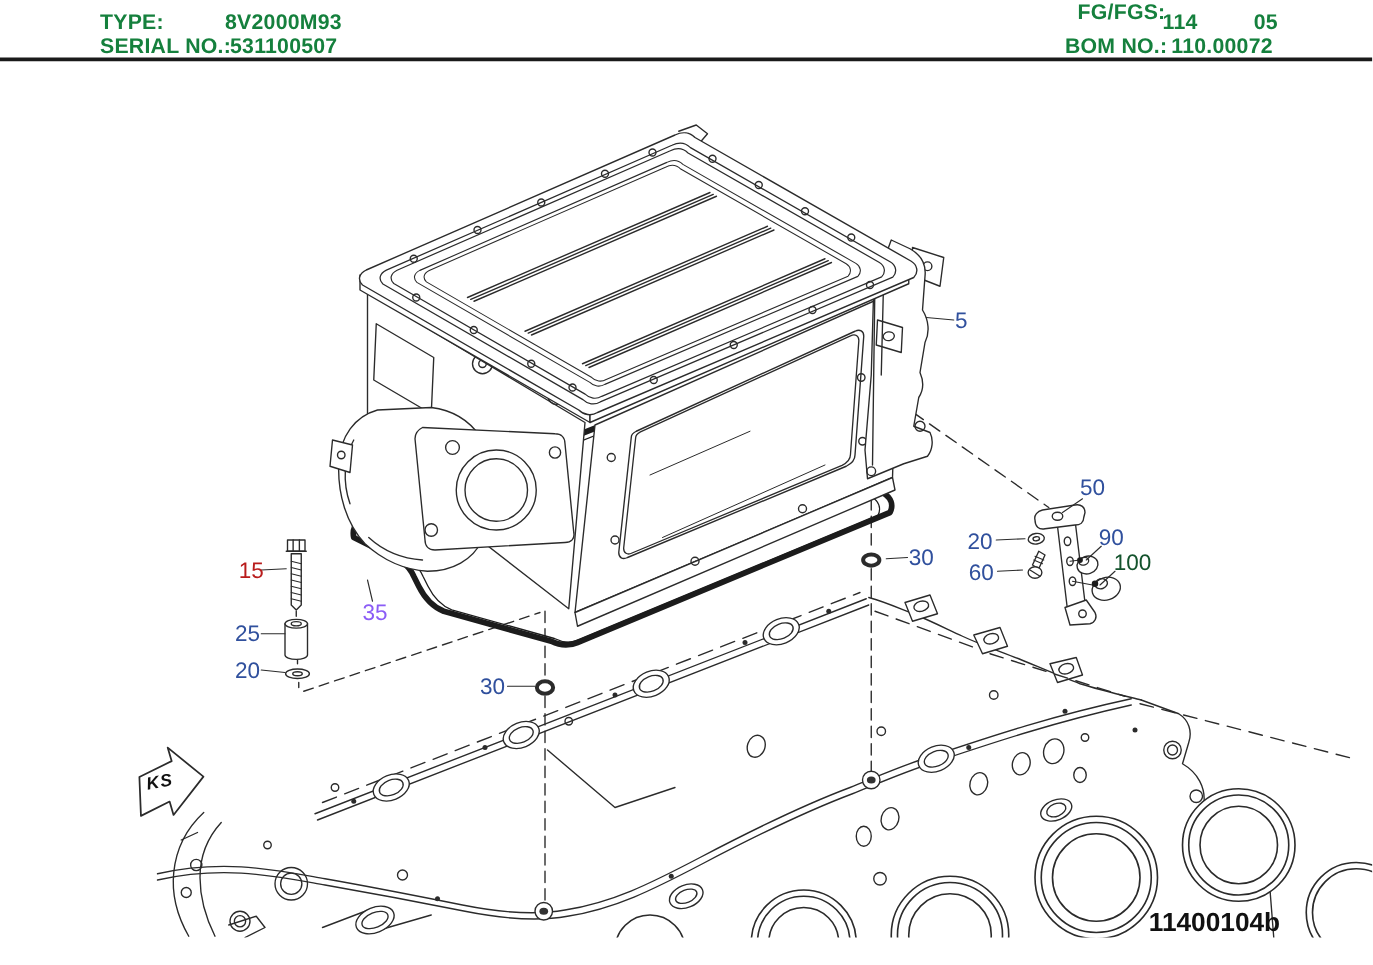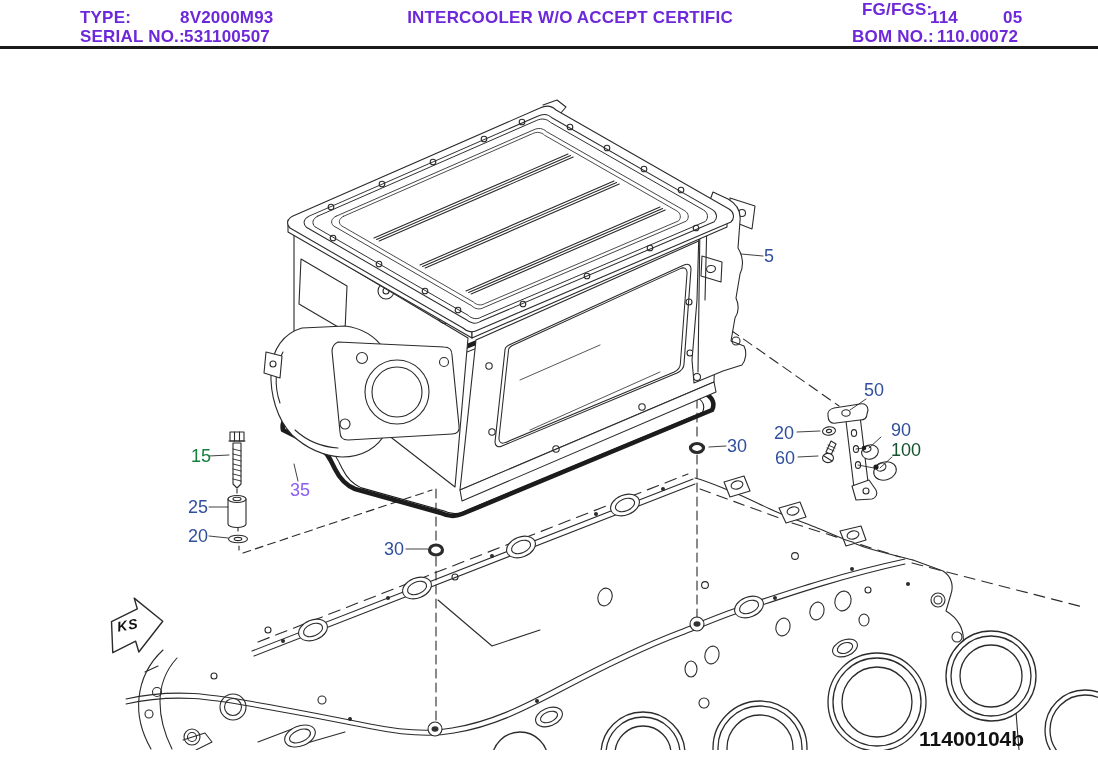--- a/index.html
+++ b/index.html
@@ -1,36 +1,35 @@
 <!DOCTYPE html>
 <html><head>
 <meta charset="utf-8">
 <style>
   html,body{margin:0;padding:0;background:#fff;}
   .stage{position:relative;width:1098px;height:772px;background:#fff;overflow:hidden;
          font-family:"Liberation Sans",sans-serif;}
-  .ht{position:absolute;font-weight:bold;font-size:17px;color:#6d28d9;letter-spacing:.2px;white-space:pre;}
+  .ht{position:absolute;font-weight:bold;font-size:17px;color:#15803d;letter-spacing:.2px;white-space:pre;}
   .title{left:400px;top:8px;width:340px;text-align:center;}
   .hrule{position:absolute;left:0;top:46px;width:1098px;height:3px;background:#1a1a1a;}
   .co{position:absolute;font-size:18px;color:#30509d;line-height:1;}
   .ks{position:absolute;left:117px;top:617px;transform:rotate(-10deg);font-weight:bold;
       font-style:italic;font-size:14px;color:#111;letter-spacing:1px;}
   .dwgnum{position:absolute;left:919px;top:727px;font-weight:bold;font-size:21px;color:#111;}
   svg{position:absolute;left:0;top:0;}
 </style>
 </head>
 <body>
 
 <div class="stage">
 
   <span class="ht" style="left:80px;top:8px">TYPE:</span>
   <span class="ht" style="left:180px;top:8px">8V2000M93</span>
   <span class="ht" style="left:80px;top:27px">SERIAL NO.:</span>
   <span class="ht" style="left:184px;top:27px">531100507</span>
-  <span class="ht title">INTERCOOLER W/O ACCEPT CERTIFIC</span>
   <span class="ht" style="left:862px;top:0">FG/FGS:</span>
   <span class="ht" style="left:930px;top:8px">114</span>
   <span class="ht" style="left:1003px;top:8px">05</span>
   <span class="ht" style="left:852px;top:27px">BOM NO.:</span>
   <span class="ht" style="left:937px;top:27px">110.00072</span>
   <div class="hrule"></div>
 
   <svg width="1098" height="772" viewBox="0 0 1098 772">
     <defs>
       <clipPath id="blockClip">
@@ -305,27 +304,27 @@
         <path d="M709,447 L726,446"></path>
       </g>
 
       <g stroke-width="1.4">
         <path d="M112,619 L139,609 L137,598 L163,624 L136,652 L134,641 L110,650 Z" transform="rotate(-6 137 625)" fill="#fff"></path>
       </g>
     </g>
   </svg>
 
   <span class="co" style="left: 764px; top: 247px; color: rgb(48, 80, 157);">5</span>
-  <span class="co" style="left: 191px; top: 447px; color: #15803d;">15</span>
+  <span class="co" style="left: 191px; top: 447px; color: #b91c1c;">15</span>
   <span class="co" style="left: 188px; top: 498px; color: rgb(48, 80, 157); text-align: right;">25</span>
   <span class="co" style="left: 188px; top: 527px; color: rgb(48, 80, 157);">20</span>
   <span class="co" style="left: 290px; top: 481px; color: #8b5cf6;">35</span>
   <span class="co" style="left: 384px; top: 540px; color: rgb(48, 80, 157);">30</span>
   <span class="co" style="left: 727px; top: 437px; color: rgb(48, 80, 157);">30</span>
   <span class="co" style="left: 864px; top: 381px; color: rgb(48, 80, 157);">50</span>
   <span class="co" style="left: 774px; top: 424px; color: rgb(48, 80, 157);">20</span>
   <span class="co" style="left: 775px; top: 449px; color: rgb(48, 80, 157);">60</span>
-  <span class="co" style="left: 879px; top: 421px; color: rgb(48, 80, 157); margin-left: 12px;">90</span>
+  <span class="co" style="left: 879px; top: 421px; color: rgb(48, 80, 157);">90</span>
   <span class="co" style="left: 891px; top: 441px; color: #14532d;">100</span>
 
   <span class="ks">KS</span>
   <span class="dwgnum">11400104b</span>
 </div>
 
 </body></html>

